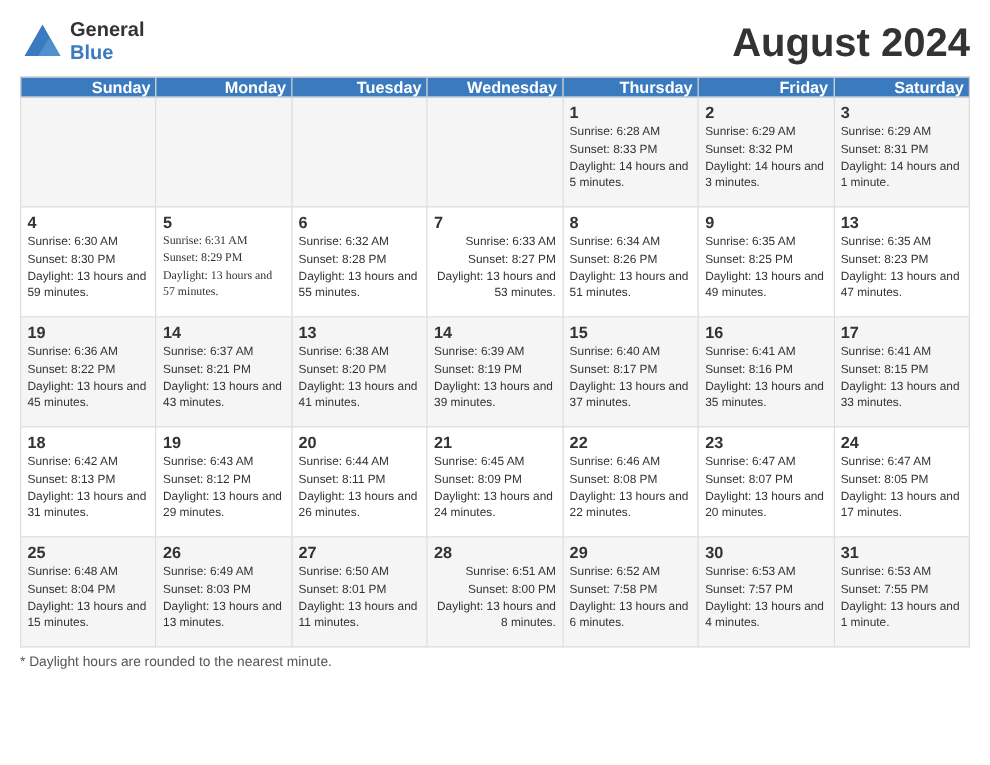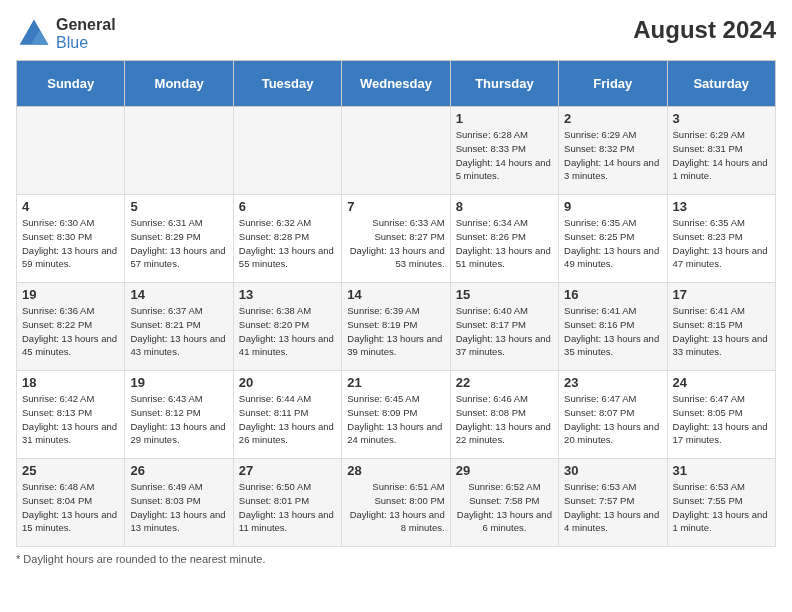--- a/index.html
+++ b/index.html
@@ -25,50 +25,50 @@
       flex-direction: column;
       line-height: 1.1;
     }
     .logo-general {
       font-size: 16px;
       font-weight: bold;
       color: #333;
     }
     .logo-blue {
       font-size: 16px;
-      font-weight: normal;
+      font-weight: bold;
       color: #3a7abf;
     }
     .logo-icon {
       width: 36px;
       height: 36px;
       margin-right: 4px;
     }
     .title-block {
       text-align: right;
     }
     .month-title {
-      font-size: 24px;
+      font-size: 32px;
       font-weight: bold;
       color: #333;
     }
     .location {
       font-size: 14px;
       color: #555;
     }
     table {
       width: 100%;
       border-collapse: collapse;
     }
     th {
       background-color: #3a7abf;
       color: #fff;
       font-size: 13px;
-      padding: 15px 4px;
-      text-align: center;
+      padding: 0 4px;
+      text-align: right;
       border: 1px solid #ccc;
     }
     td {
       vertical-align: top;
       border: 1px solid #ddd;
       padding: 4px 5px;
       font-size: 10px;
       color: #333;
       width: calc(100% / 7);
       height: 88px;
@@ -162,21 +162,21 @@
       </tr>
       <tr>
         <td>
           <span class="day-num">4</span>
           <div class="day-info" style="white-space: pre-line;">Sunrise: 6:30 AM
 Sunset: 8:30 PM
 Daylight: 13 hours and 59 minutes.</div>
         </td>
         <td>
           <span class="day-num">5</span>
-          <div class="day-info" style="white-space: pre-line;">Sunrise: 6:31 AM
+          <div class="day-info" style="white-space: pre-line; font-family: Liberation Serif, serif;">Sunrise: 6:31 AM
 Sunset: 8:29 PM
 Daylight: 13 hours and 57 minutes.</div>
         </td>
         <td>
           <span class="day-num">6</span>
           <div class="day-info" style="white-space: pre-line;">Sunrise: 6:32 AM
 Sunset: 8:28 PM
 Daylight: 13 hours and 55 minutes.</div>
         </td>
         <td>
@@ -312,21 +312,21 @@
 Daylight: 13 hours and 11 minutes.</div>
         </td>
         <td>
           <span class="day-num">28</span>
           <div class="day-info" style="white-space: pre-line; text-align: right;">Sunrise: 6:51 AM
 Sunset: 8:00 PM
 Daylight: 13 hours and 8 minutes.</div>
         </td>
         <td>
           <span class="day-num">29</span>
-          <div class="day-info" style="white-space: pre-line; text-align: center;">Sunrise: 6:52 AM
+          <div class="day-info" style="white-space: pre-line;">Sunrise: 6:52 AM
 Sunset: 7:58 PM
 Daylight: 13 hours and 6 minutes.</div>
         </td>
         <td>
           <span class="day-num">30</span>
           <div class="day-info" style="white-space: pre-line;">Sunrise: 6:53 AM
 Sunset: 7:57 PM
 Daylight: 13 hours and 4 minutes.</div>
         </td>
         <td>

